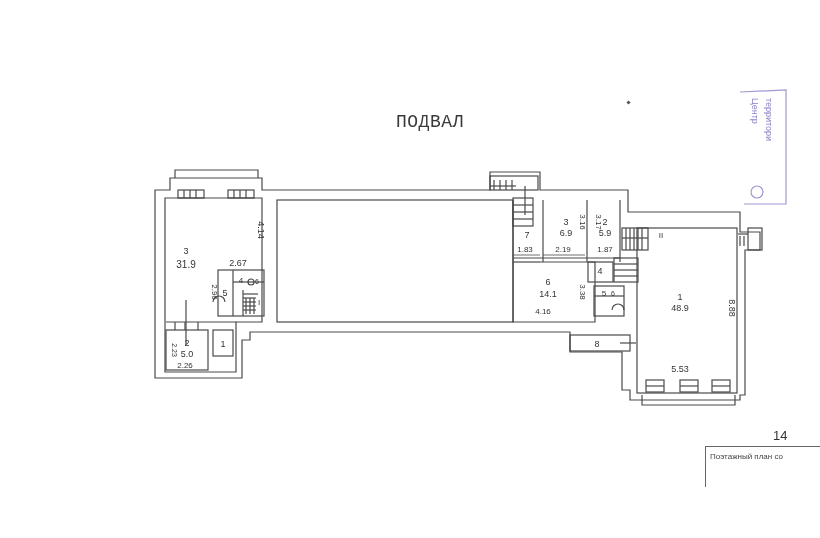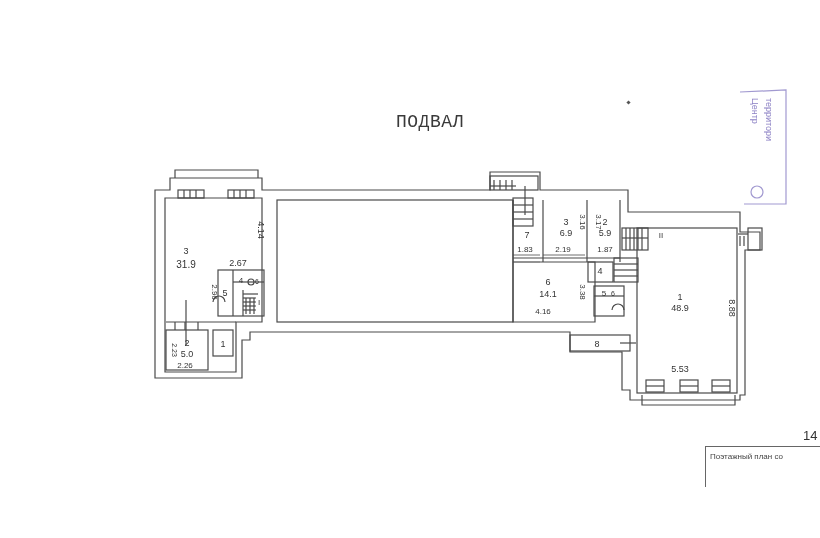--- a/index.html
+++ b/index.html
@@ -1,21 +1,21 @@
 <!DOCTYPE html>
 <html><head>
 <meta charset="utf-8">
 <style>
   html, body { margin:0; padding:0; background:#ffffff; }
   body { width:820px; height:538px; position:relative; overflow:hidden; font-family:"Liberation Sans", sans-serif; }
   .title { position:absolute; left:396px; top:112px; font-size:18px; color:#3a3a3a; letter-spacing:0.5px;font-family:Liberation Mono, monospace; }
   svg.plan { position:absolute; left:0; top:0; }
   .lbl { font-family:"Liberation Sans", sans-serif; fill:#333; }
   .stamp { position:absolute; left:738px; top:88px; width:50px; height:118px; }
-  .page-num { position:absolute; left:773px; top:428px; font-size:13px; color:#333;margin-left:30px; }
+  .page-num { position:absolute; left:773px; top:428px; font-size:13px; color:#333; }
   .footer-box { position:absolute; left:705px; top:446px; width:115px; height:40px; border-left:1px solid #666; border-top:1px solid #666; }
   .footer-text { position:absolute; left:710px; top:452px; font-size:8px; color:#444; white-space:nowrap;text-align:center; }
   .dot { position:absolute; left:627px; top:101px; width:3px; height:3px; background:#555; transform:rotate(45deg); }
 </style>
 </head>
 <body>
 
 <div class="title">ПОДВАЛ</div>
 <div class="dot"></div>
 

